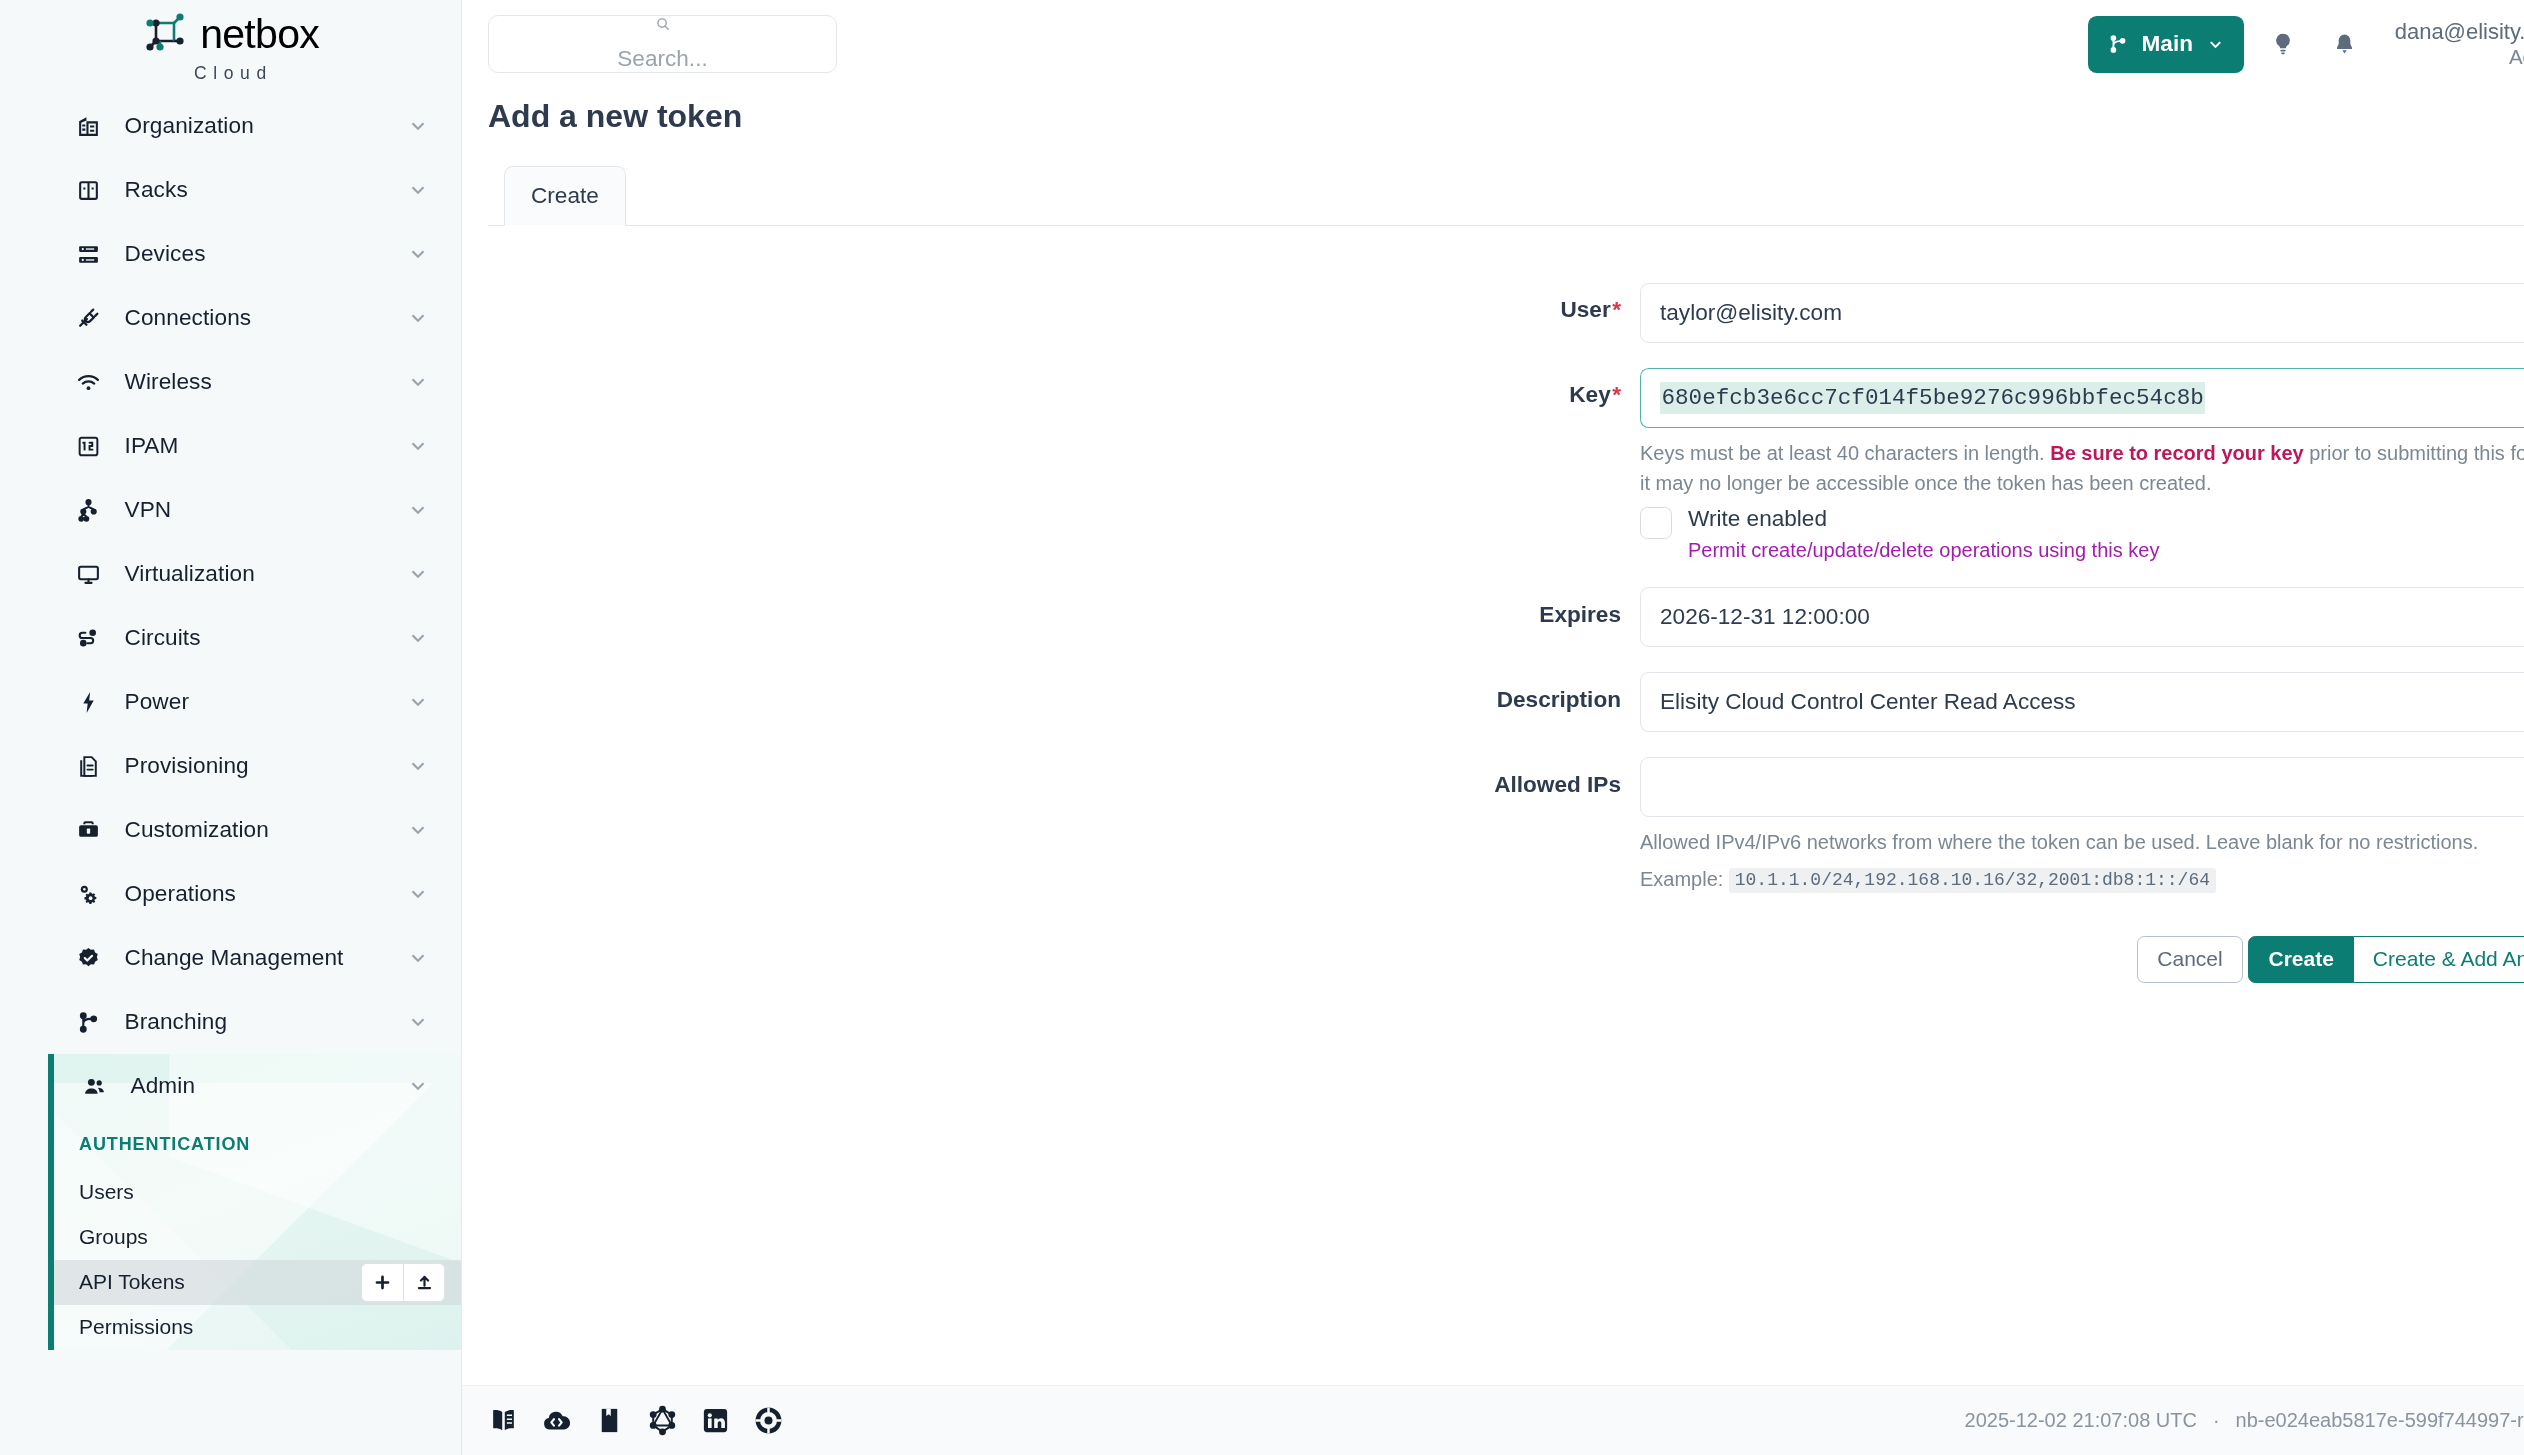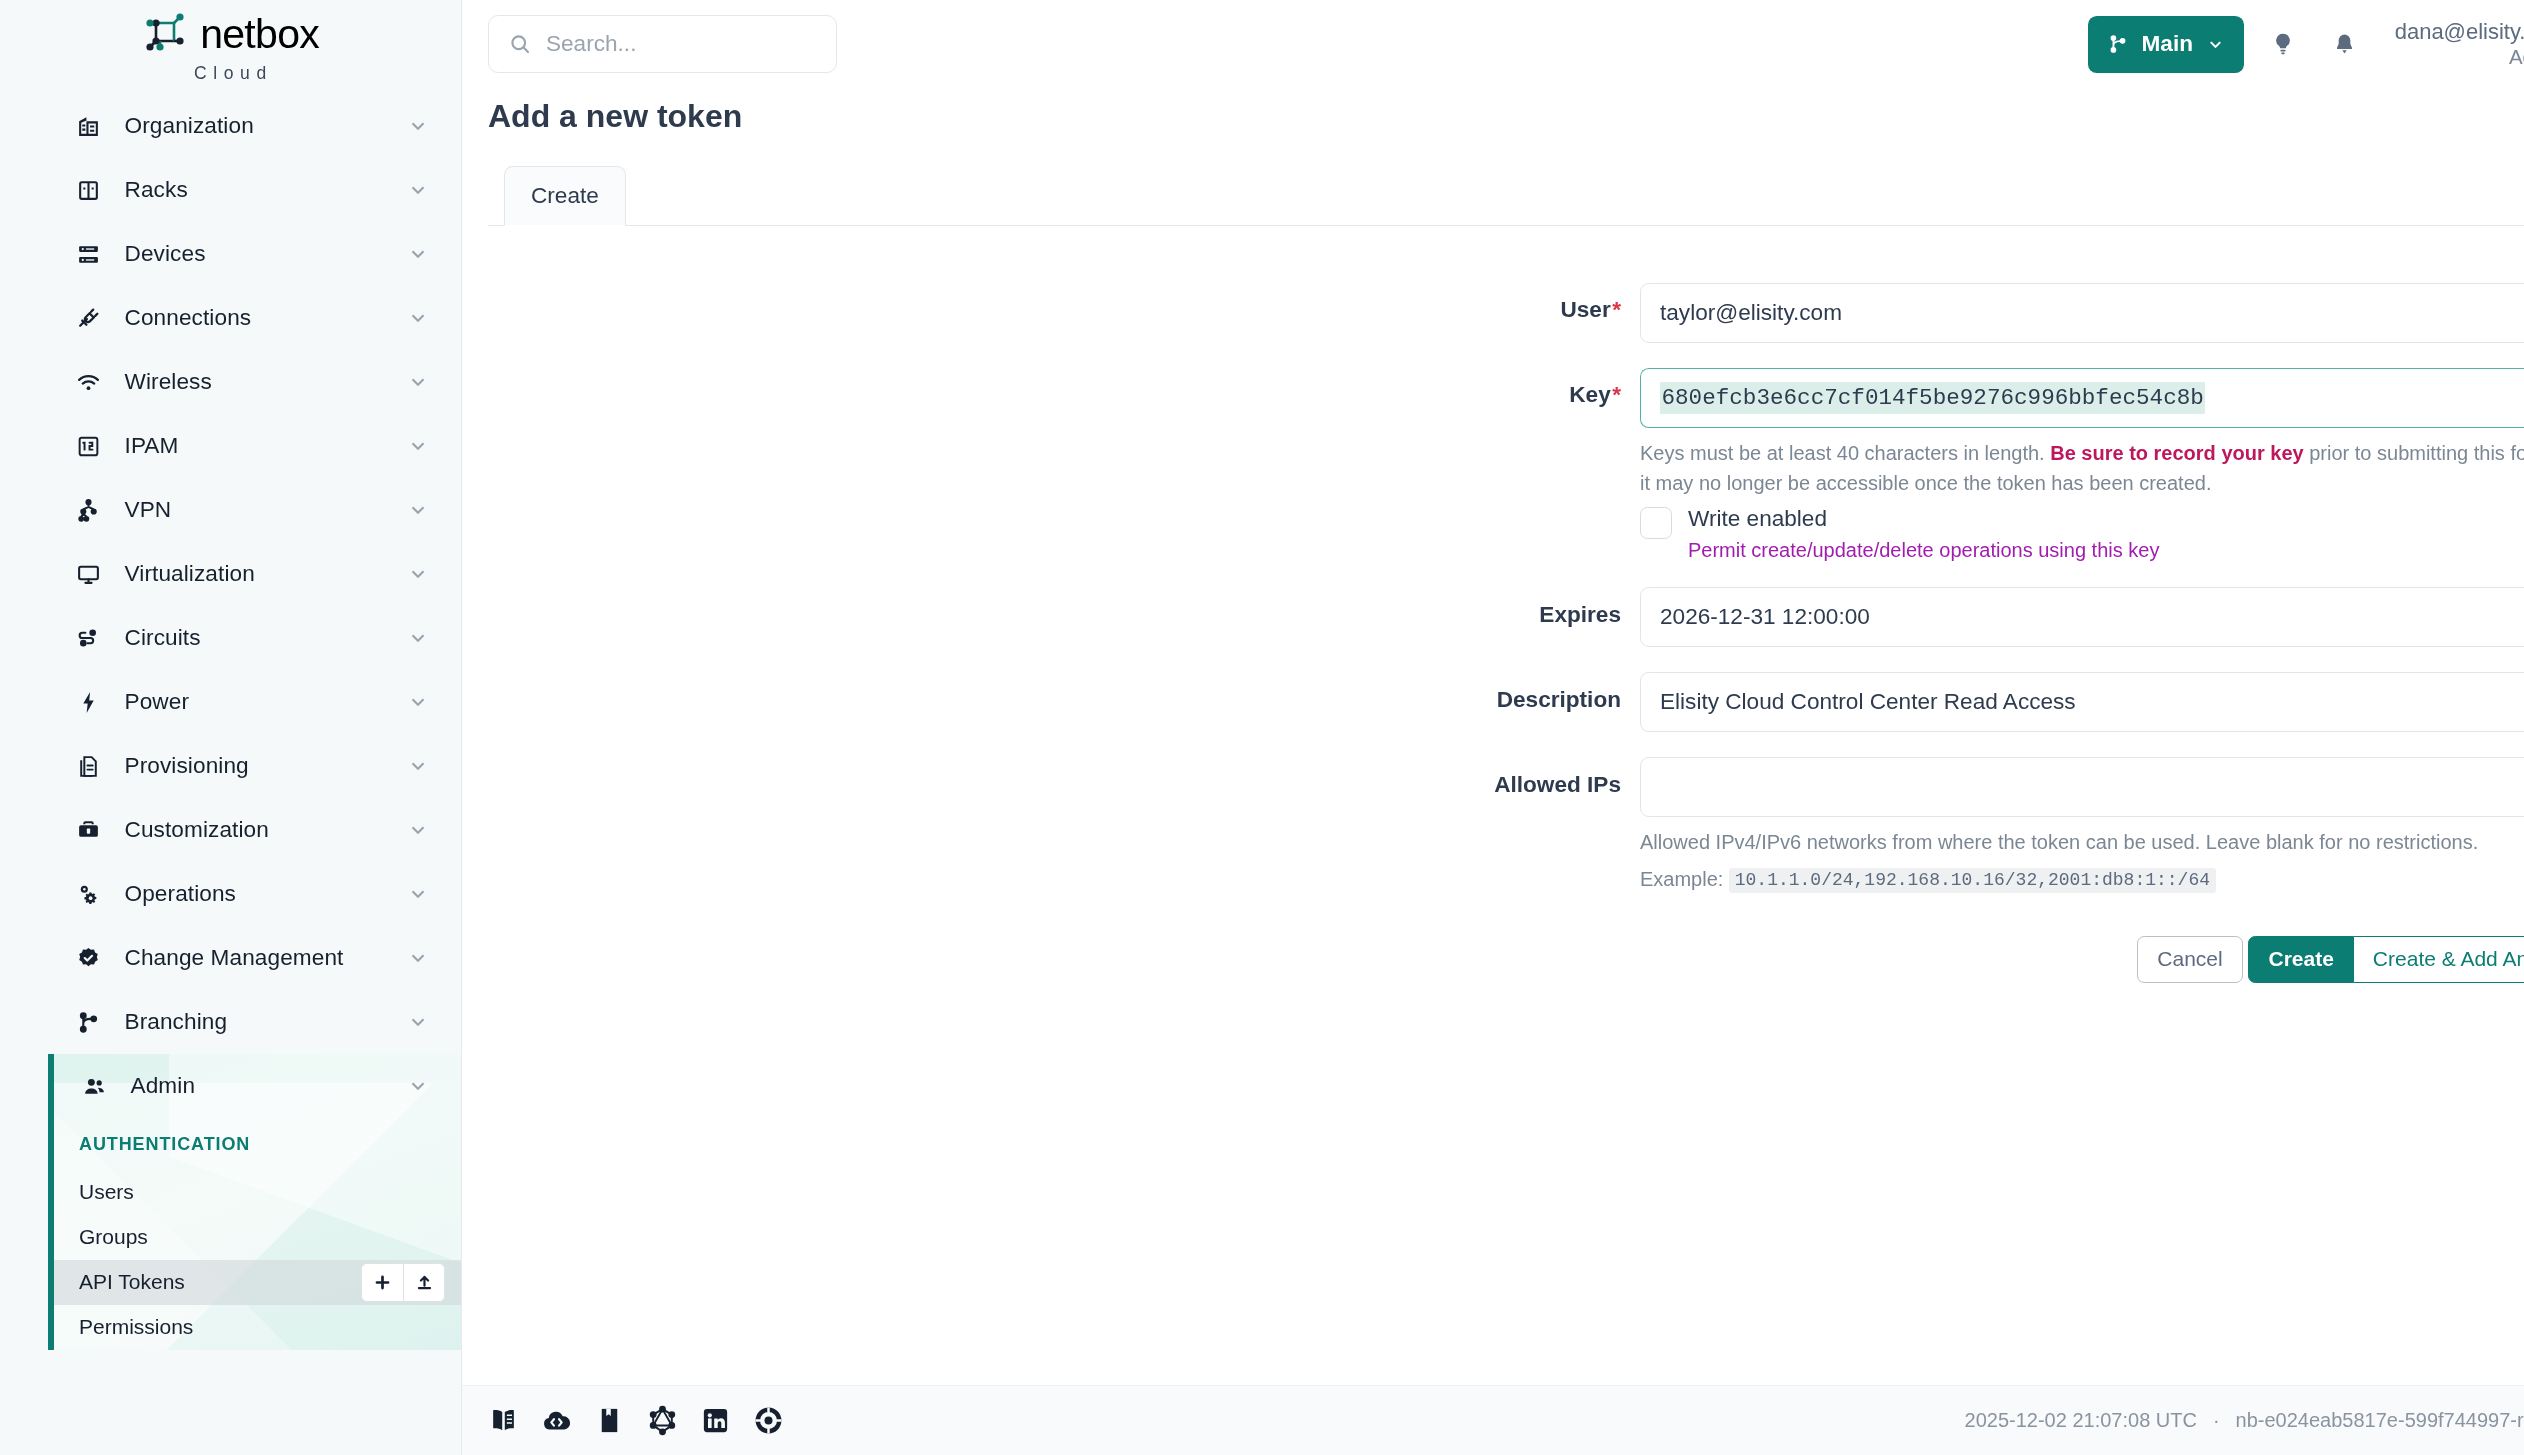--- a/index.html
+++ b/index.html
@@ -96,21 +96,21 @@
   
   .main { flex: 1; display: flex; flex-direction: column; height: 1455px; background: #fff; position: relative; }
 
   .topbar {
     height: 88px; display: flex; align-items: center;
     padding: 0 29px 0 26px; gap: 17.5px; background:#fff;
   }
   .search-box {
     width: 349px; height: 58px; border: 1.5px solid #e3e7ea;
     border-radius: 10.2px; display: flex; align-items: center;
-    padding: 0 19px; gap: 14.6px; background: #fff;
+    padding: 0 19px; gap: 14.6px; background: #fff; flex-direction: column;
   }
   .search-box .ph { font-size: 22.6px; color: #9aa4ae; }
   .spacer { flex: 1; }
   .branch-btn {
     height: 57px; background: #0b7d72; color: #fff;
     border-radius: 8.8px; display: flex; align-items: center;
     gap: 13px; padding: 0 19px; font-size: 22.6px; font-weight: 700;
     cursor: pointer;
   }
   .icon-btn {

